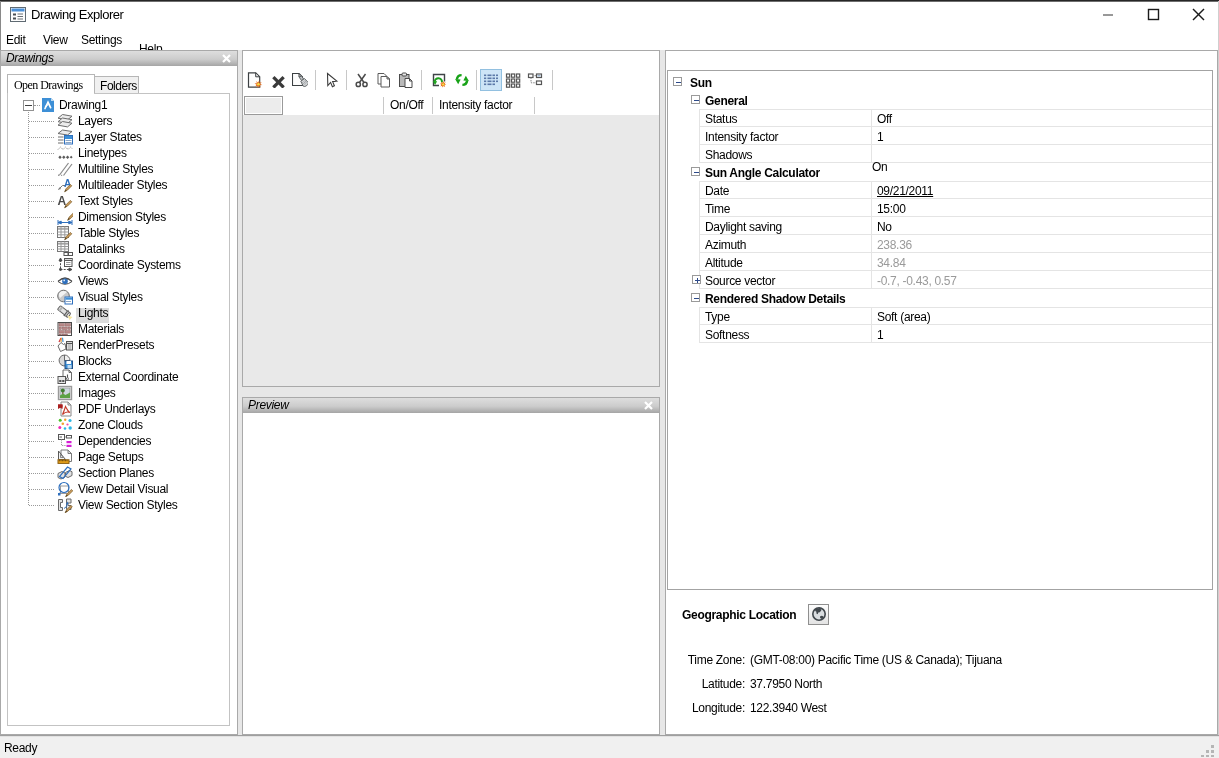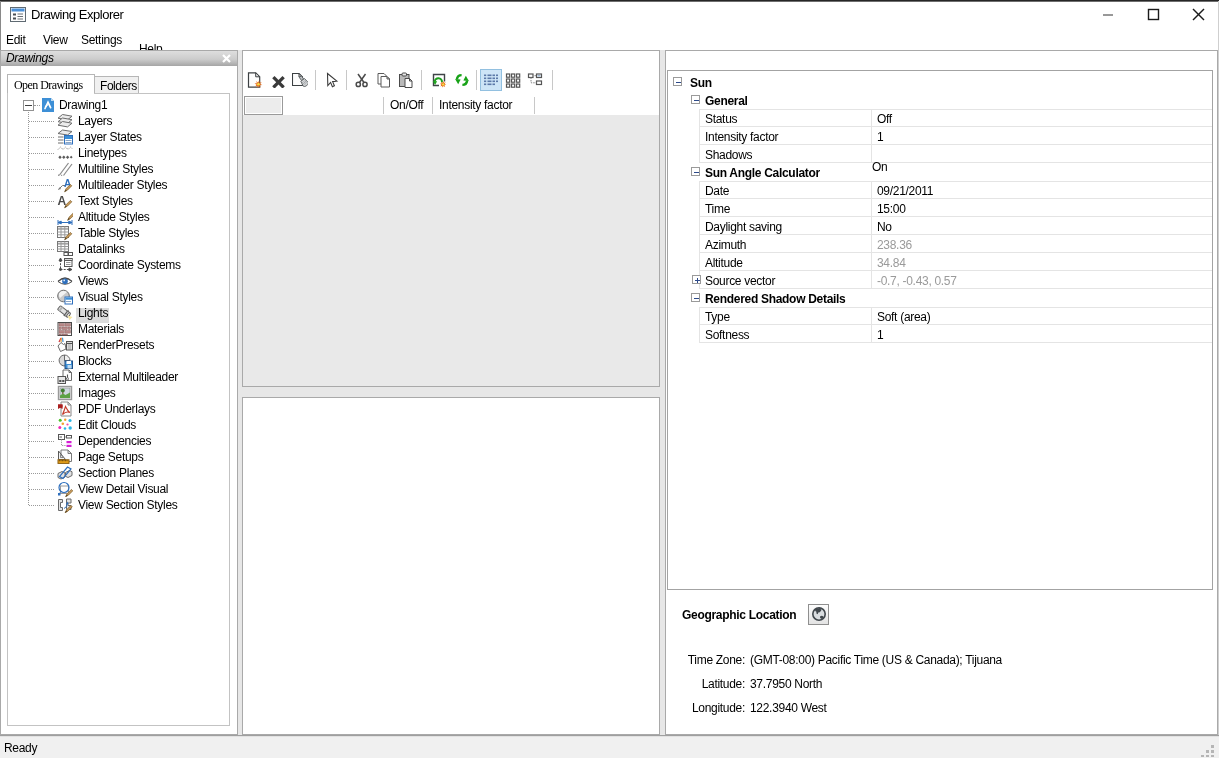--- a/index.html
+++ b/index.html
@@ -152,21 +152,21 @@
           <path d="M7.6 14.8 l2.2-1.3 -1.1-1.1 z" fill="#503f22"></path>
         </g>
         <g stroke="#2e6fbd" fill="#2e6fbd">
           <line x1="1" y1="11" x2="1" y2="16"></line>
           <line x1="15" y1="11" x2="15" y2="16"></line>
           <line x1="1" y1="13.5" x2="15" y2="13.5"></line>
           <path d="M1 13.5 l3.2-1.4 v2.8 z"></path>
           <path d="M15 13.5 l-3.2-1.4 v2.8 z"></path>
         </g>
       </svg></div>
-<div class="tl" style="left:78px;top:210px;">Altitude Styles</div>
+<div class="tl" style="left:78px;top:210px;">Dimension Styles</div>
 <div style="position:absolute;left:29px;top:233px;width:25px;height:1px;border-top:1px dotted #9a9a9a;"></div>
 <div style="position:absolute;left:57px;top:225px;"><svg width="16" height="16" viewBox="0 0 16 16" style="">
         <g stroke="#777" fill="#fdfdfd">
           <rect x="0.5" y="1.5" width="11" height="11"></rect>
         </g>
         <rect x="0.5" y="1.5" width="11" height="2.5" fill="#e4e4e4" stroke="#777"></rect>
         <g stroke="#9a9a9a">
           <line x1="0.5" y1="7" x2="11.5" y2="7"></line>
           <line x1="0.5" y1="9.8" x2="11.5" y2="9.8"></line>
           <line x1="4" y1="1.5" x2="4" y2="12.5"></line>
@@ -290,21 +290,21 @@
 <div style="position:absolute;left:29px;top:377px;width:25px;height:1px;border-top:1px dotted #9a9a9a;"></div>
 <div style="position:absolute;left:57px;top:369px;"><svg width="16" height="16" viewBox="0 0 16 16" style="">
         <path d="M6 1 h6 l2.5 2.5 v8 h-8.5 z" fill="#fdfdfd" stroke="#6d6d6d"></path>
         <path d="M12 1 l2.5 2.5 h-2.5 z" fill="#e3e3e3" stroke="#6d6d6d"></path>
         <rect x="1" y="7.5" width="7.5" height="7" fill="#e9e9e9" stroke="#555"></rect>
         <rect x="2.2" y="11" width="2.2" height="2" fill="#555"></rect>
         <rect x="5.2" y="11" width="2.2" height="2" fill="#555"></rect>
         <path d="M8.5 9.5 h2 v-4" fill="none" stroke="#555" stroke-width="1.1"></path>
         <rect x="9.6" y="8.6" width="1.8" height="2.4" fill="#fdfdfd" stroke="#555" stroke-width="0.8" rx="0.8"></rect>
       </svg></div>
-<div class="tl" style="left:78px;top:370px;">External Multileader</div>
+<div class="tl" style="left:78px;top:370px;">External Coordinate</div>
 <div style="position:absolute;left:29px;top:393px;width:25px;height:1px;border-top:1px dotted #9a9a9a;"></div>
 <div style="position:absolute;left:57px;top:385px;"><svg width="16" height="16" viewBox="0 0 16 16" style="">
         <rect x="1.5" y="1.5" width="13" height="13" fill="#fdfdfd" stroke="#9a9a9a" stroke-width="1.4"></rect>
         <rect x="3" y="3" width="10" height="10" fill="#cfd8df" stroke="#777" stroke-width="0.5"></rect>
         <path d="M3 13 v-2.5 l3-2 2.5 1.5 4.5-2.5 v5.5 z" fill="#5da144"></path>
         <rect x="5.2" y="5.5" width="1.2" height="3.5" fill="#7a5c35"></rect>
         <circle cx="5.8" cy="5.5" r="2" fill="#3f7d2e"></circle>
       </svg></div>
 <div class="tl" style="left:78px;top:386px;">Images</div>
 <div style="position:absolute;left:29px;top:409px;width:25px;height:1px;border-top:1px dotted #9a9a9a;"></div>
@@ -322,21 +322,21 @@
           <circle cx="3.2" cy="3.2" r="1.5" fill="#4fc12b"></circle>
           <circle cx="8.2" cy="2.8" r="1.2" fill="#f0a22e"></circle>
           <circle cx="13" cy="3.5" r="1.6" fill="#2eb8e6"></circle>
           <circle cx="5.8" cy="6.8" r="1.3" fill="#f0a22e"></circle>
           <circle cx="10.5" cy="7.5" r="1.1" fill="#f04ca8"></circle>
           <circle cx="2.8" cy="10.5" r="1.5" fill="#f028b4"></circle>
           <circle cx="8" cy="11.5" r="1.3" fill="#2eb8e6"></circle>
           <circle cx="13.2" cy="11" r="1.7" fill="#2eb8e6"></circle>
         </g>
       </svg></div>
-<div class="tl" style="left:78px;top:418px;">Edit Clouds</div>
+<div class="tl" style="left:78px;top:418px;">Zone Clouds</div>
 <div style="position:absolute;left:29px;top:441px;width:25px;height:1px;border-top:1px dotted #9a9a9a;"></div>
 <div style="position:absolute;left:57px;top:433px;"><svg width="16" height="16" viewBox="0 0 16 16" style="">
         <g fill="#fdfdfd" stroke="#555">
           <rect x="1.5" y="1.5" width="6" height="5"></rect>
         </g>
         <line x1="2.5" y1="4" x2="5" y2="4" stroke="#555"></line>
         <rect x="9.5" y="2.5" width="5" height="2.5" fill="#fdfdfd" stroke="#555"></rect>
         <g fill="#d41fd4">
           <rect x="9.5" y="8" width="5" height="2.2"></rect>
           <rect x="9.5" y="11.8" width="5" height="2.2"></rect>
@@ -508,20 +508,28 @@
   <div style="position:absolute;left:244px;top:96px;width:39px;height:19px;background:#ececec;border:1px solid #9a9a9a;box-sizing:border-box;box-shadow:inset 0 0 0 1px #fff;"></div>
   <div class="t12" style="position:absolute;left:289px;top:98px;margin-top:23px;">Light Name</div>
   <div class="t12" style="position:absolute;left:390px;top:98px;">On/Off</div>
   <div class="t12" style="position:absolute;left:439px;top:98px;">Intensity factor</div>
   <div style="position:absolute;left:383px;top:97px;width:1px;height:17px;background:#c8c8c8;"></div>
   <div style="position:absolute;left:432px;top:97px;width:1px;height:17px;background:#c8c8c8;"></div>
   <div style="position:absolute;left:534px;top:97px;width:1px;height:17px;background:#c8c8c8;"></div>
 
   <div style="position:absolute;left:243px;top:115px;width:416px;height:271px;background:#e9e9e9;"></div>
 
+  <div class="hdr" style="left:243px;top:398px;width:416px;">
+    <div class="ht">Preview</div>
+      <div class="hx">
+        <svg width="9" height="9" viewBox="0 0 9 9">
+          <path d="M1 1 L8 8 M8 1 L1 8" stroke="#fff" stroke-width="2.2"></path>
+        </svg>
+      </div>
+  </div>
 
 
   <div style="position:absolute;left:667px;top:70px;width:546px;height:520px;background:#fff;border:1px solid #a3a3a3;box-sizing:border-box;">
   <div style="position:absolute;left:5px;top:6px;width:9px;height:9px;background:#fff;border:1px solid #9a9a9a;box-sizing:border-box;">
         <div style="position:absolute;left:2px;top:4px;width:5px;height:1px;background:#2d4a8a;"></div>
       </div>
 <div class="gc" style="left:22px;top:5px;">Sun</div>
 <div style="position:absolute;left:23px;top:24px;width:9px;height:9px;background:#fff;border:1px solid #9a9a9a;box-sizing:border-box;">
         <div style="position:absolute;left:2px;top:4px;width:5px;height:1px;background:#2d4a8a;"></div>
       </div>
@@ -542,21 +550,21 @@
 <div class="gl" style="left:37px;top:77px;">Shadows</div>
 <div class="gv" style="left:204px;top:77px;margin-top:12px;">On</div>
 <div style="position:absolute;left:23px;top:96px;width:9px;height:9px;background:#fff;border:1px solid #9a9a9a;box-sizing:border-box;">
         <div style="position:absolute;left:2px;top:4px;width:5px;height:1px;background:#2d4a8a;"></div>
       </div>
 <div class="gc" style="left:37px;top:95px;">Sun Angle Calculator</div>
 <div style="position:absolute;left:31px;top:110px;width:513px;height:18px;border-top:1px solid #e4e4e4;border-bottom:1px solid #e4e4e4;box-sizing:border-box;"></div>
 <div style="position:absolute;left:31px;top:110px;width:1px;height:18px;background:#e4e4e4;"></div>
 <div style="position:absolute;left:203px;top:110px;width:1px;height:18px;background:#e4e4e4;"></div>
 <div class="gl" style="left:37px;top:113px;">Date</div>
-<div class="gv" style="left:209px;top:113px;">09/21/2011</div>
+<div class="gv" style="left:209px;top:113px;text-decoration:underline;">09/21/2011</div>
 <div style="position:absolute;left:31px;top:128px;width:513px;height:18px;border-bottom:1px solid #e4e4e4;box-sizing:border-box;"></div>
 <div style="position:absolute;left:31px;top:128px;width:1px;height:18px;background:#e4e4e4;"></div>
 <div style="position:absolute;left:203px;top:128px;width:1px;height:18px;background:#e4e4e4;"></div>
 <div class="gl" style="left:37px;top:131px;">Time</div>
 <div class="gv" style="left:209px;top:131px;">15:00</div>
 <div style="position:absolute;left:31px;top:146px;width:513px;height:18px;border-bottom:1px solid #e4e4e4;box-sizing:border-box;"></div>
 <div style="position:absolute;left:31px;top:146px;width:1px;height:18px;background:#e4e4e4;"></div>
 <div style="position:absolute;left:203px;top:146px;width:1px;height:18px;background:#e4e4e4;"></div>
 <div class="gl" style="left:37px;top:149px;">Daylight saving</div>
 <div class="gv" style="left:209px;top:149px;">No</div>

